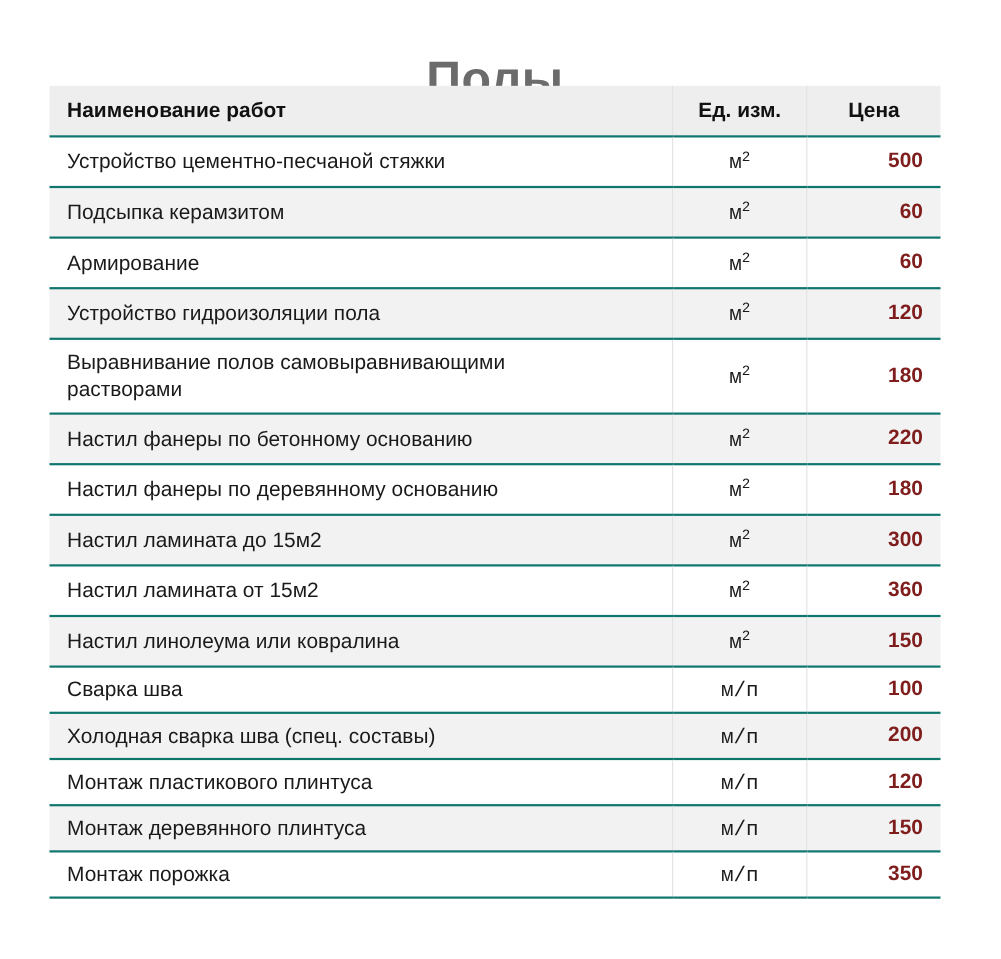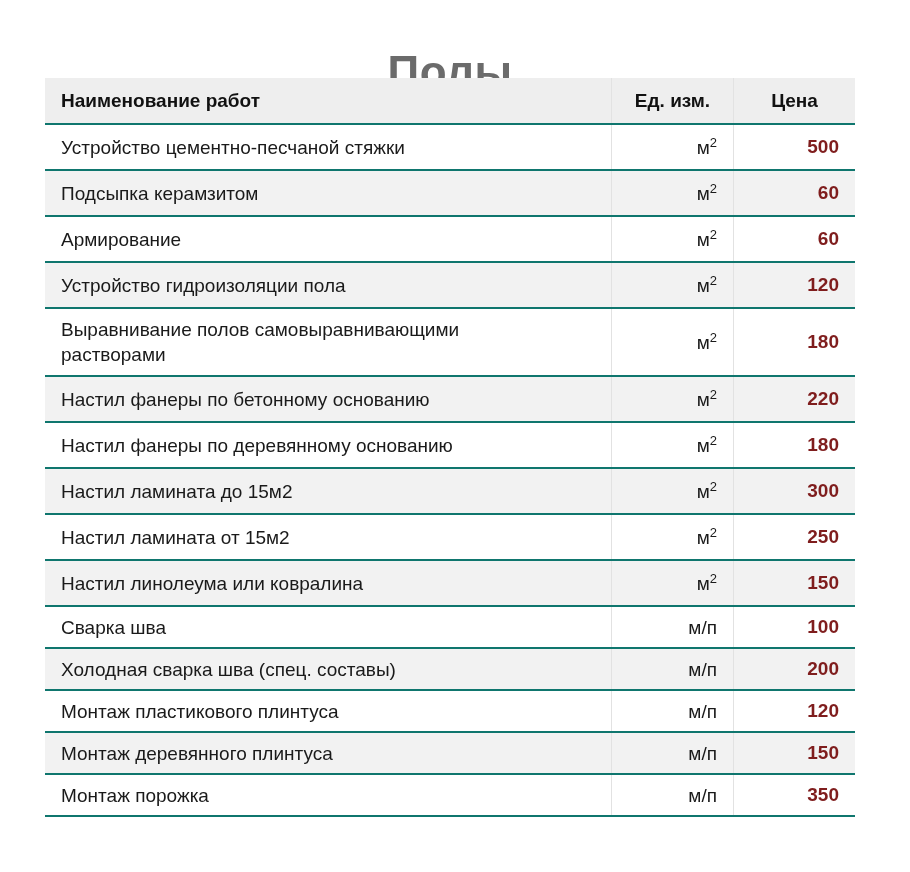--- a/index.html
+++ b/index.html
@@ -6,21 +6,21 @@
     body { width: 910px; height: 872px; position: relative; font-family: "Liberation Sans", sans-serif; color: #1a1a1a; }
     .title { position: absolute; top: 18px; left: 0; width: 900px; text-align: center; font-size: 44px; font-weight: bold; color: #6b6b6b; letter-spacing: 0.5px; }
     table.price { position: absolute; left: 45px; top: 78px; width: 810px; border-collapse: collapse; }
     table.price th, table.price td { font-size: 19px; padding: 0 16px; border-bottom: 2px solid #0f766e; }
     table.price th + th, table.price td + td { border-left: 1px solid #e2e2e2; }
     table.price thead th { background: #eeeeee; height: 45px; font-weight: bold; color: #111; }
     th.col-name { text-align: left; }
     th.col-unit { text-align: center; width: 89px; }
     th.col-price { text-align: center; width: 89px; color: #7a1f1f; margin-top: 28px; }
     td.name { text-align: left; line-height: 25px; }
-    td.unit { text-align: right; }
+    td.unit { text-align: center; font-family: Liberation Mono, monospace; }
     td.price-cell { text-align: right; font-weight: bold; color: #7f1d1d; }
     tr.h46 td { height: 44px; }
     tr.h40 td { height: 40px; }
     tr.h66 td { height: 66px; }
     tbody tr:nth-child(even) td { background: #f2f2f2; }
     tbody tr:nth-child(odd) td { background: #ffffff; }
     sup { font-size: 13px; vertical-align: 7px; }
   </style>
 </head>
 <body>
@@ -72,21 +72,21 @@
       <td class="price-cell">180</td>
     </tr>
     <tr class="h46">
       <td class="name">Настил ламината до 15м2</td>
       <td class="unit"><span>м</span><sup>2</sup></td>
       <td class="price-cell">300</td>
     </tr>
     <tr class="h46">
       <td class="name">Настил ламината от 15м2</td>
       <td class="unit"><span>м</span><sup>2</sup></td>
-      <td class="price-cell">250</td>
+      <td class="price-cell">360</td>
     </tr>
     <tr class="h46">
       <td class="name">Настил линолеума или ковралина</td>
       <td class="unit"><span>м</span><sup>2</sup></td>
       <td class="price-cell">150</td>
     </tr>
     <tr class="h40">
       <td class="name">Сварка шва</td>
       <td class="unit"><span>м/п</span><sup></sup></td>
       <td class="price-cell">100</td>

